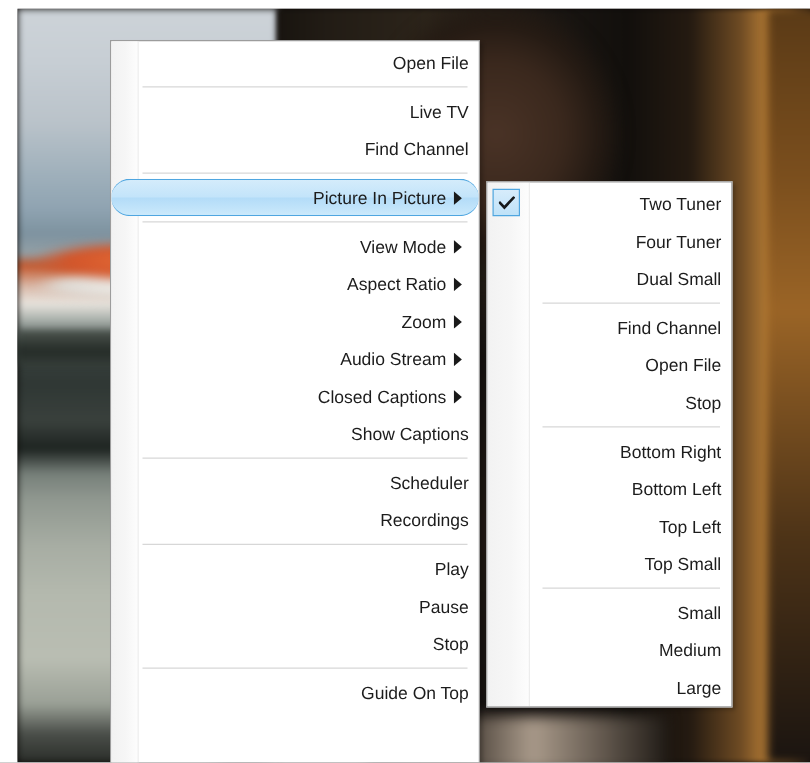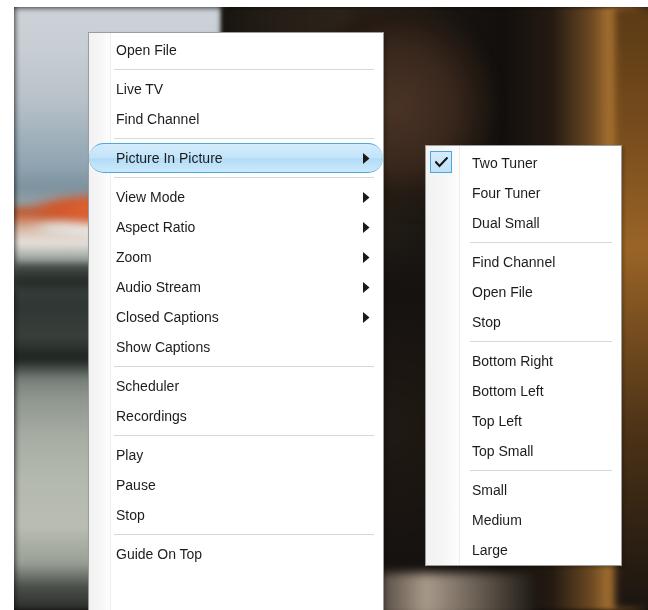--- a/index.html
+++ b/index.html
@@ -11,20 +11,21 @@
     background: #ffffff;
     font-family: "Liberation Sans", sans-serif;
   }
 
   #root {
     position: relative;
     width: 648px;
     height: 610px;
     overflow: hidden;
     background: #ffffff;
+    text-align: right;
   }
 
   
   #video-bg {
     position: absolute;
     left: 14px;
     top: 7px;
     width: 634px;
     height: 603px;
     overflow: hidden;
@@ -197,21 +198,20 @@
   #context-menu .menu-item { padding-left: 27px; padding-right: 8px; }
   #context-menu .sep-wrap { padding-left: 25px; padding-right: 9px; }
 
   
   #pip-submenu {
     left: 389px;
     top: 145px;
     width: 197px;
     height: 421px;
     overflow: hidden;
-    margin-left: 36px;
   }
   #pip-submenu .menu-gutter { width: 33px; }
   #pip-submenu .menu-item { padding-left: 46px; padding-right: 8px; }
   #pip-submenu .sep-wrap { padding-left: 44px; padding-right: 9px; }
 
   
   .check-box {
     position: absolute;
     left: 4px;
     top: 3px;

